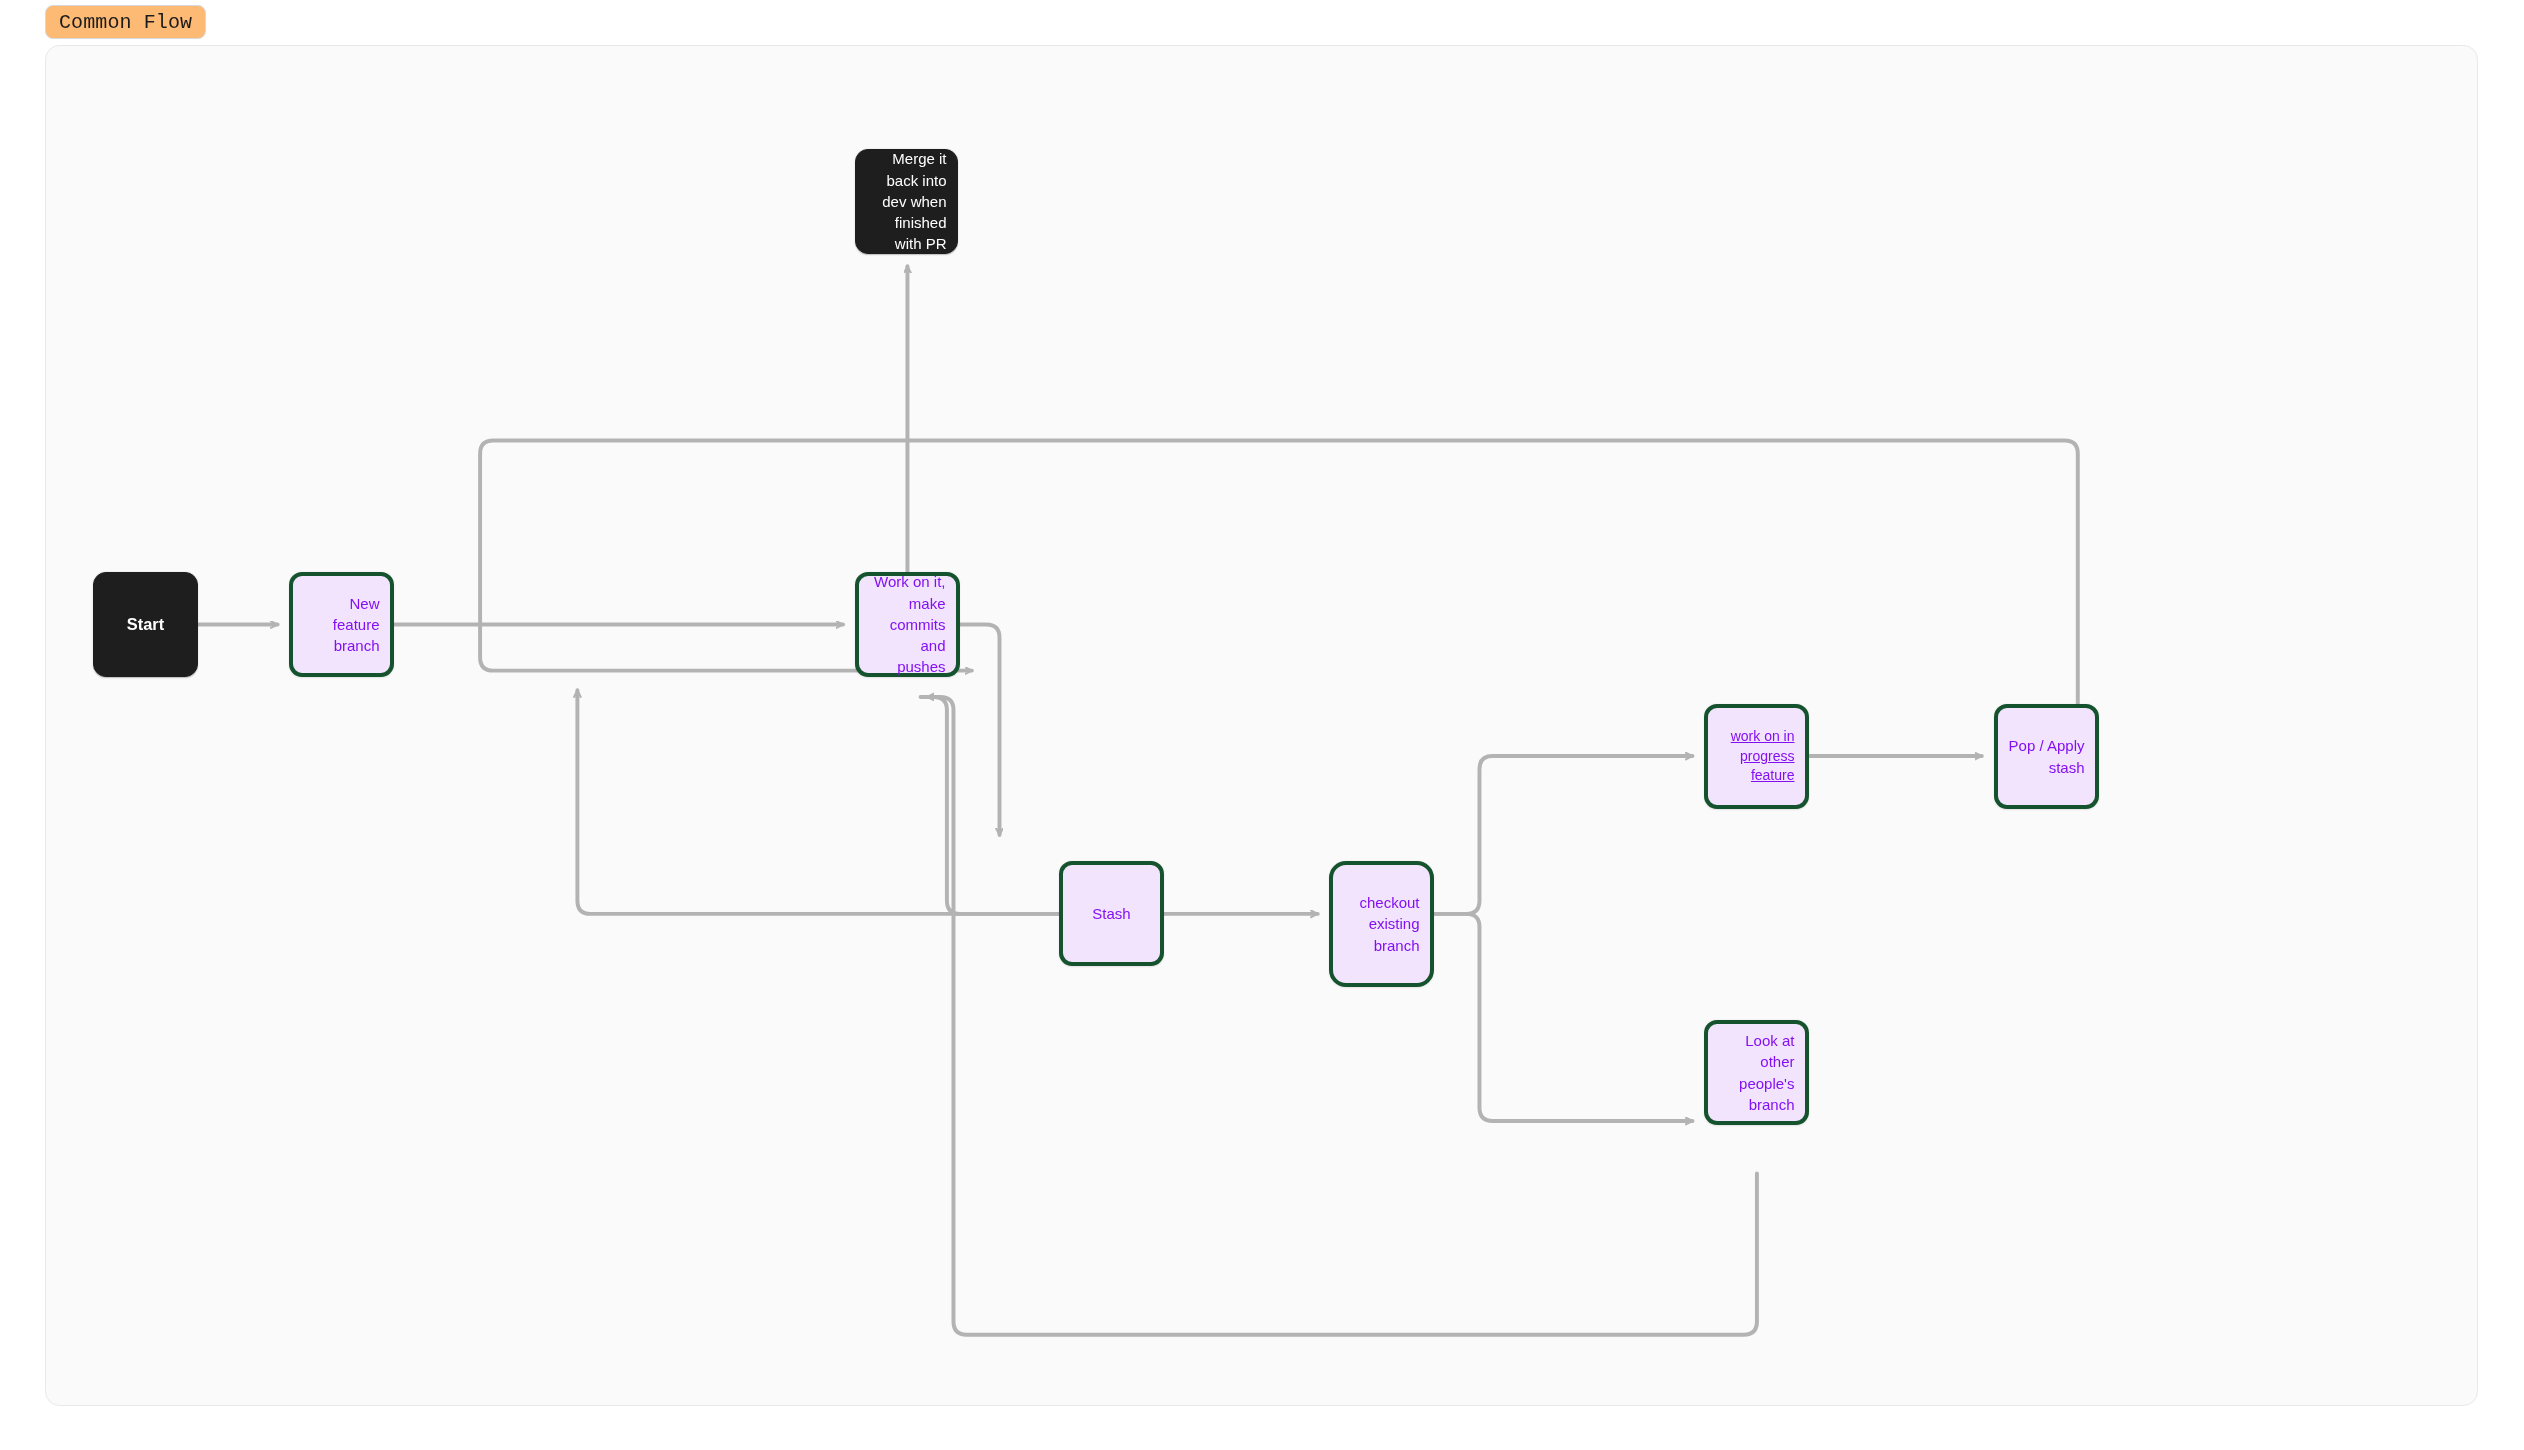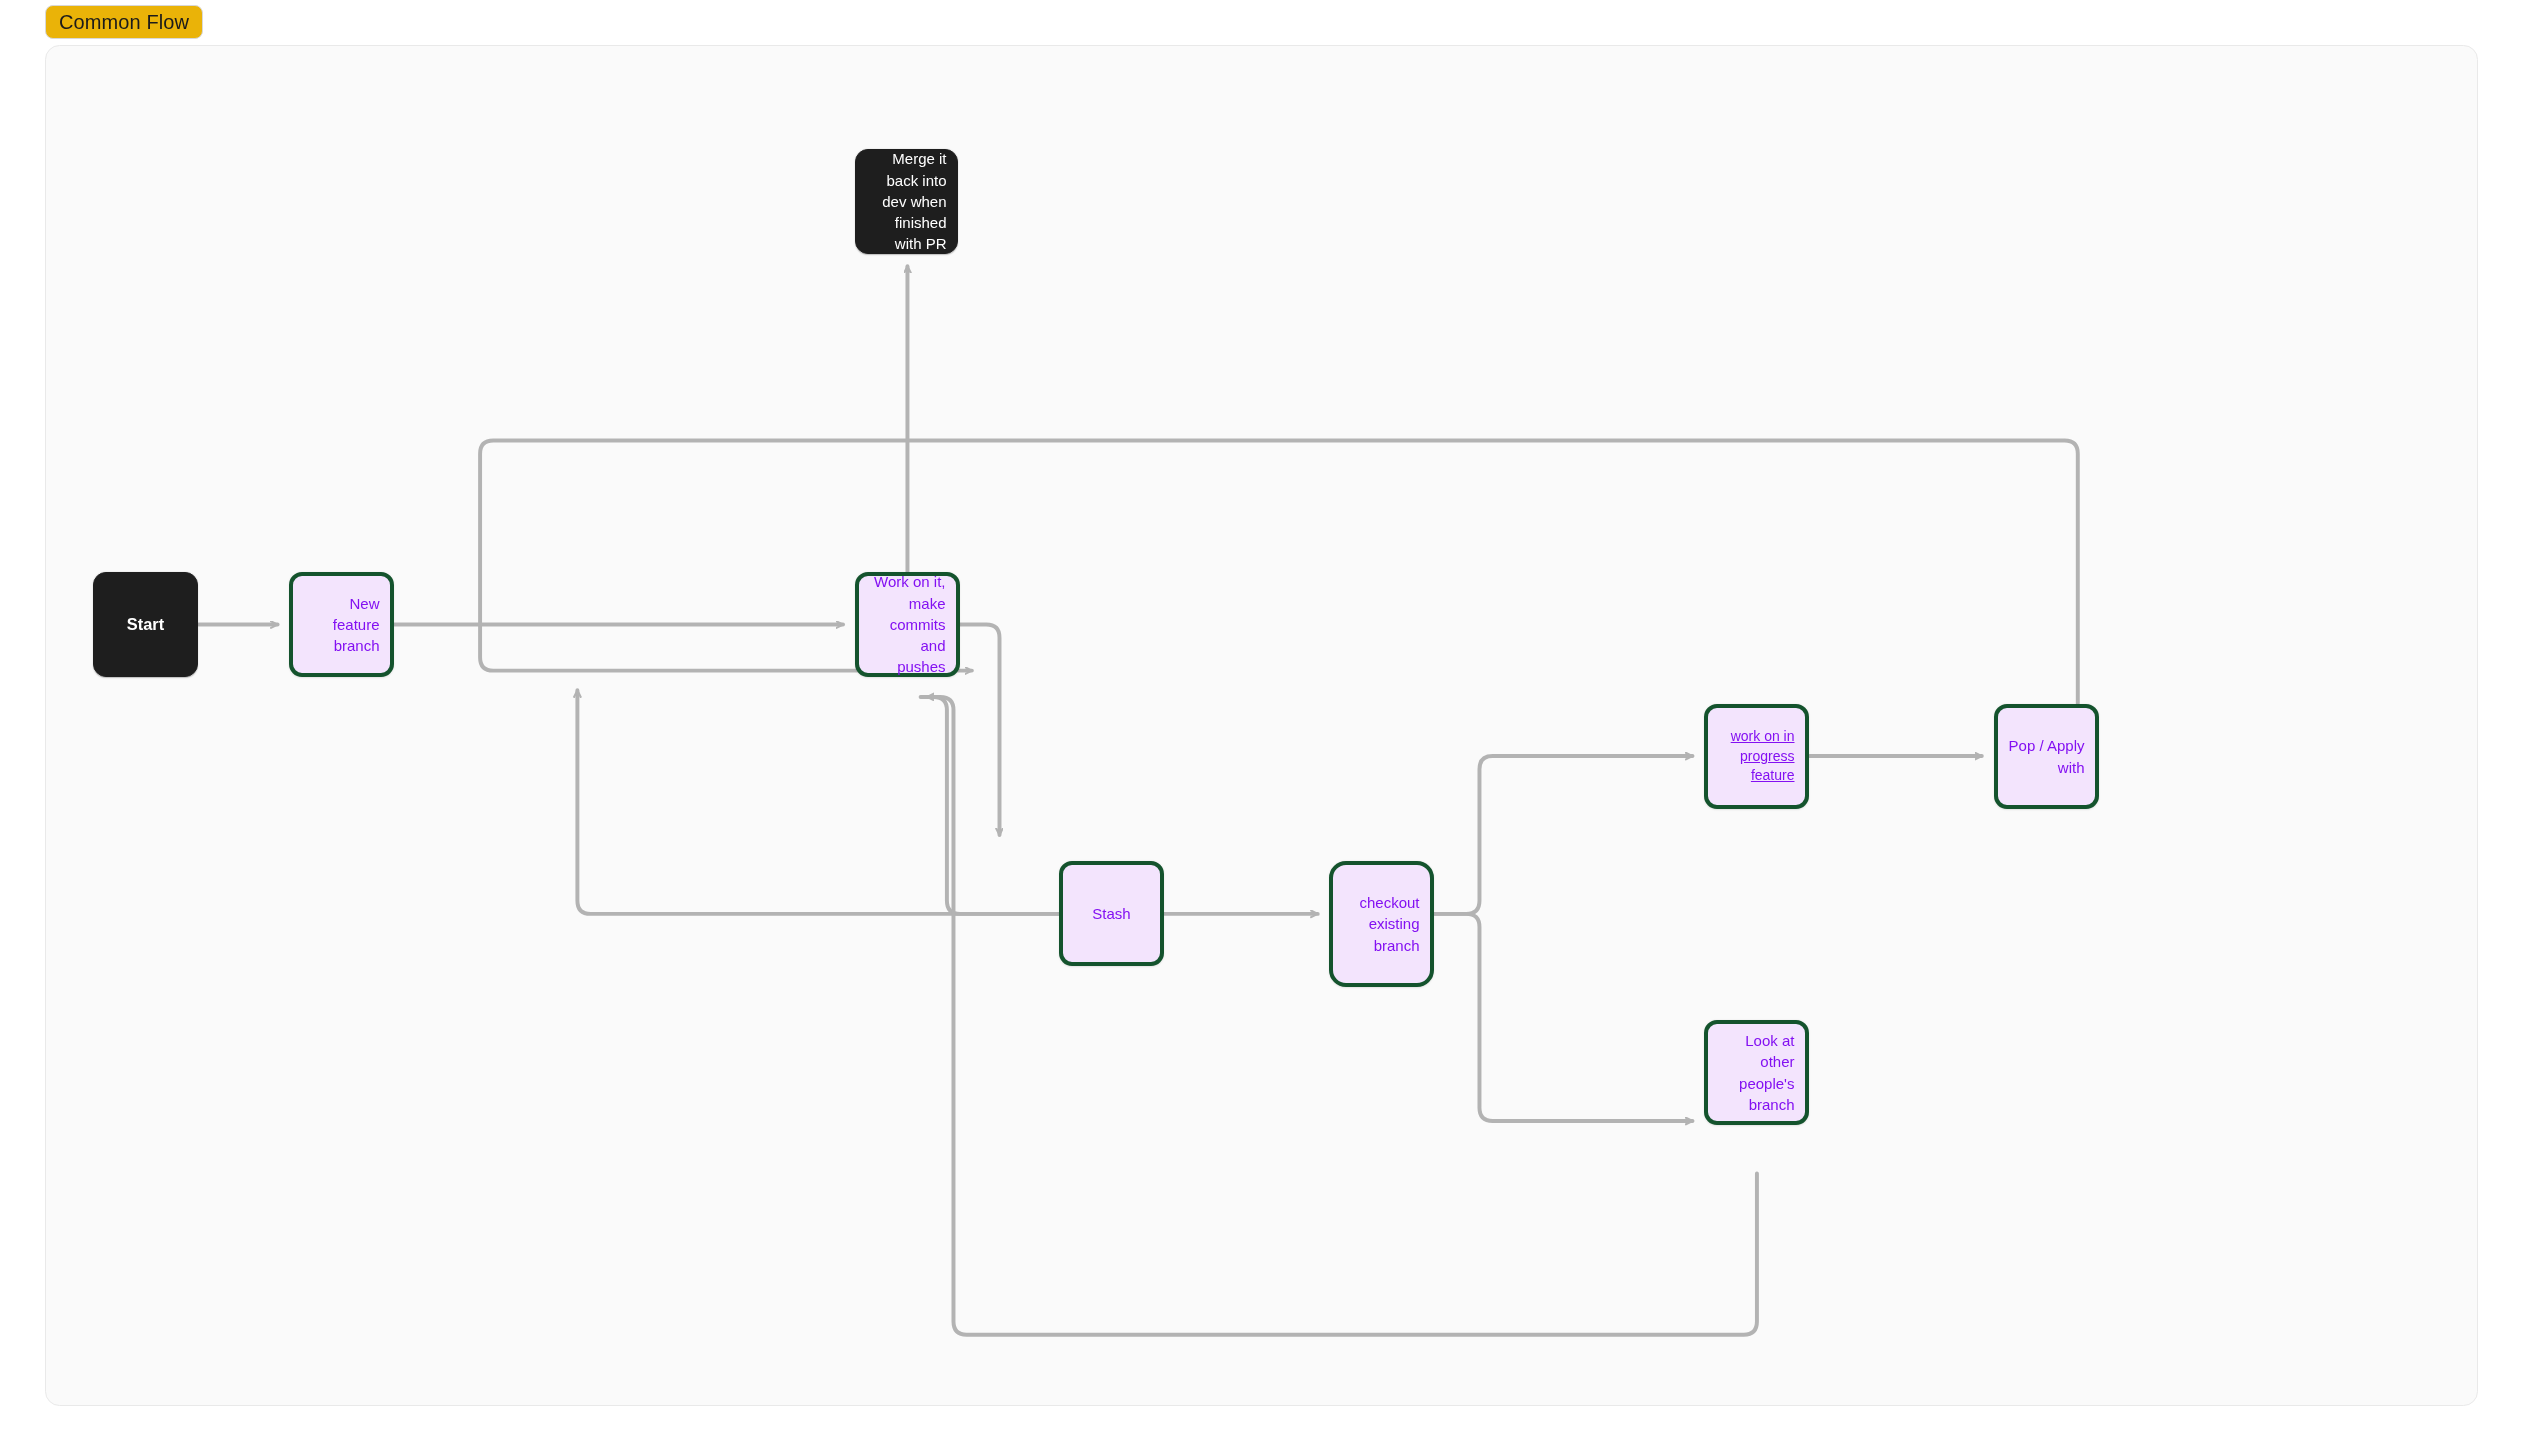--- a/index.html
+++ b/index.html
@@ -18,28 +18,29 @@
 
   
   #flow-tab {
     position: absolute;
     left: 45px;
     top: 5.3px;
     height: 34px;
     padding: 14px 13px;
     display: flex;
     align-items: center;
-    background: #eab308;
+    background: #fdba74;
     border: 0.7px solid #d8d8d8;
     border-radius: 8px;
     font-size: 20px;
     color: #1b1b1b;
     letter-spacing: 0.1px;
     box-sizing: border-box;
     z-index: 5;
+    font-family: Liberation Mono, monospace;
   }
 
   
   #canvas {
     position: absolute;
     left: 45px;
     top: 45px;
     width: 2433px;
     height: 1361px;
     background: #fafafa;
@@ -161,21 +162,21 @@
       <span class="node-label">checkout existing
 branch</span>
     </div>
 
     <div class="node purple" style="left:1658px; top:658px; width:105px; height:105px; font-size:14px;text-decoration:underline;">
       <span class="node-label">work on in
 progress feature</span>
     </div>
 
     <div class="node purple" style="left:1948px; top:658px; width:105px; height:105px; font-size:15px;">
-      <span class="node-label">Pop / Apply with</span>
+      <span class="node-label">Pop / Apply stash</span>
     </div>
 
     <div class="node purple" style="left:1658px; top:974px; width:105px; height:105px; font-size:15px;">
       <span class="node-label">Look at other
 people's branch</span>
     </div>
 
   </div>
 </div>
 

